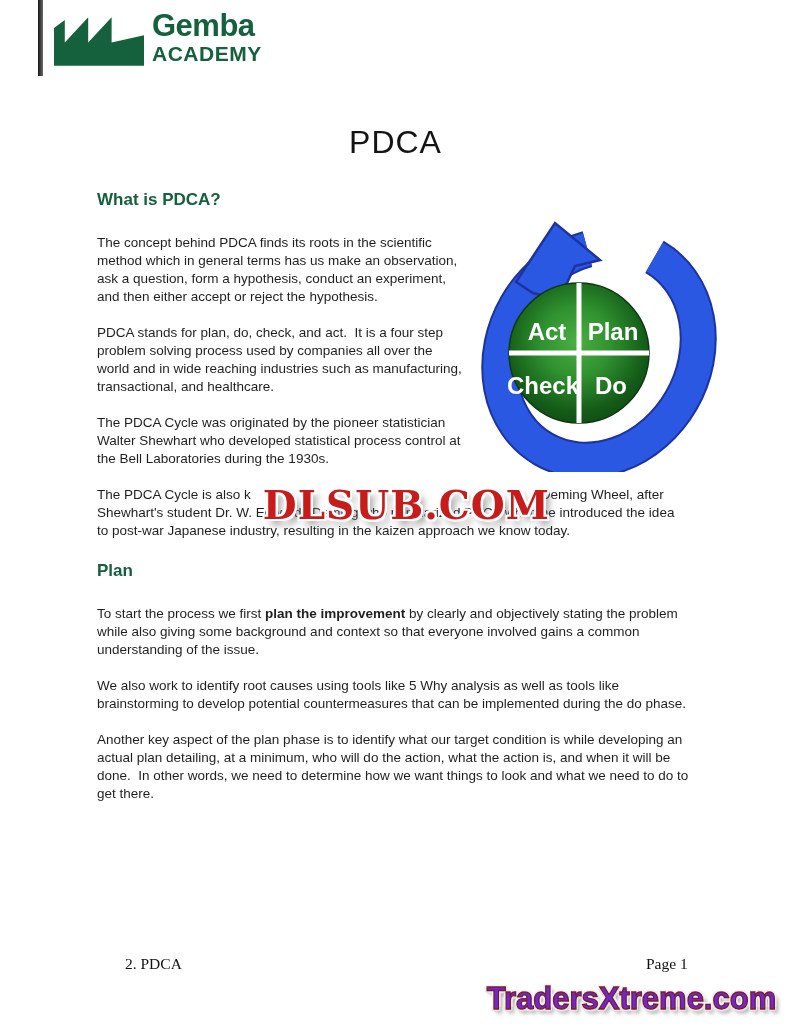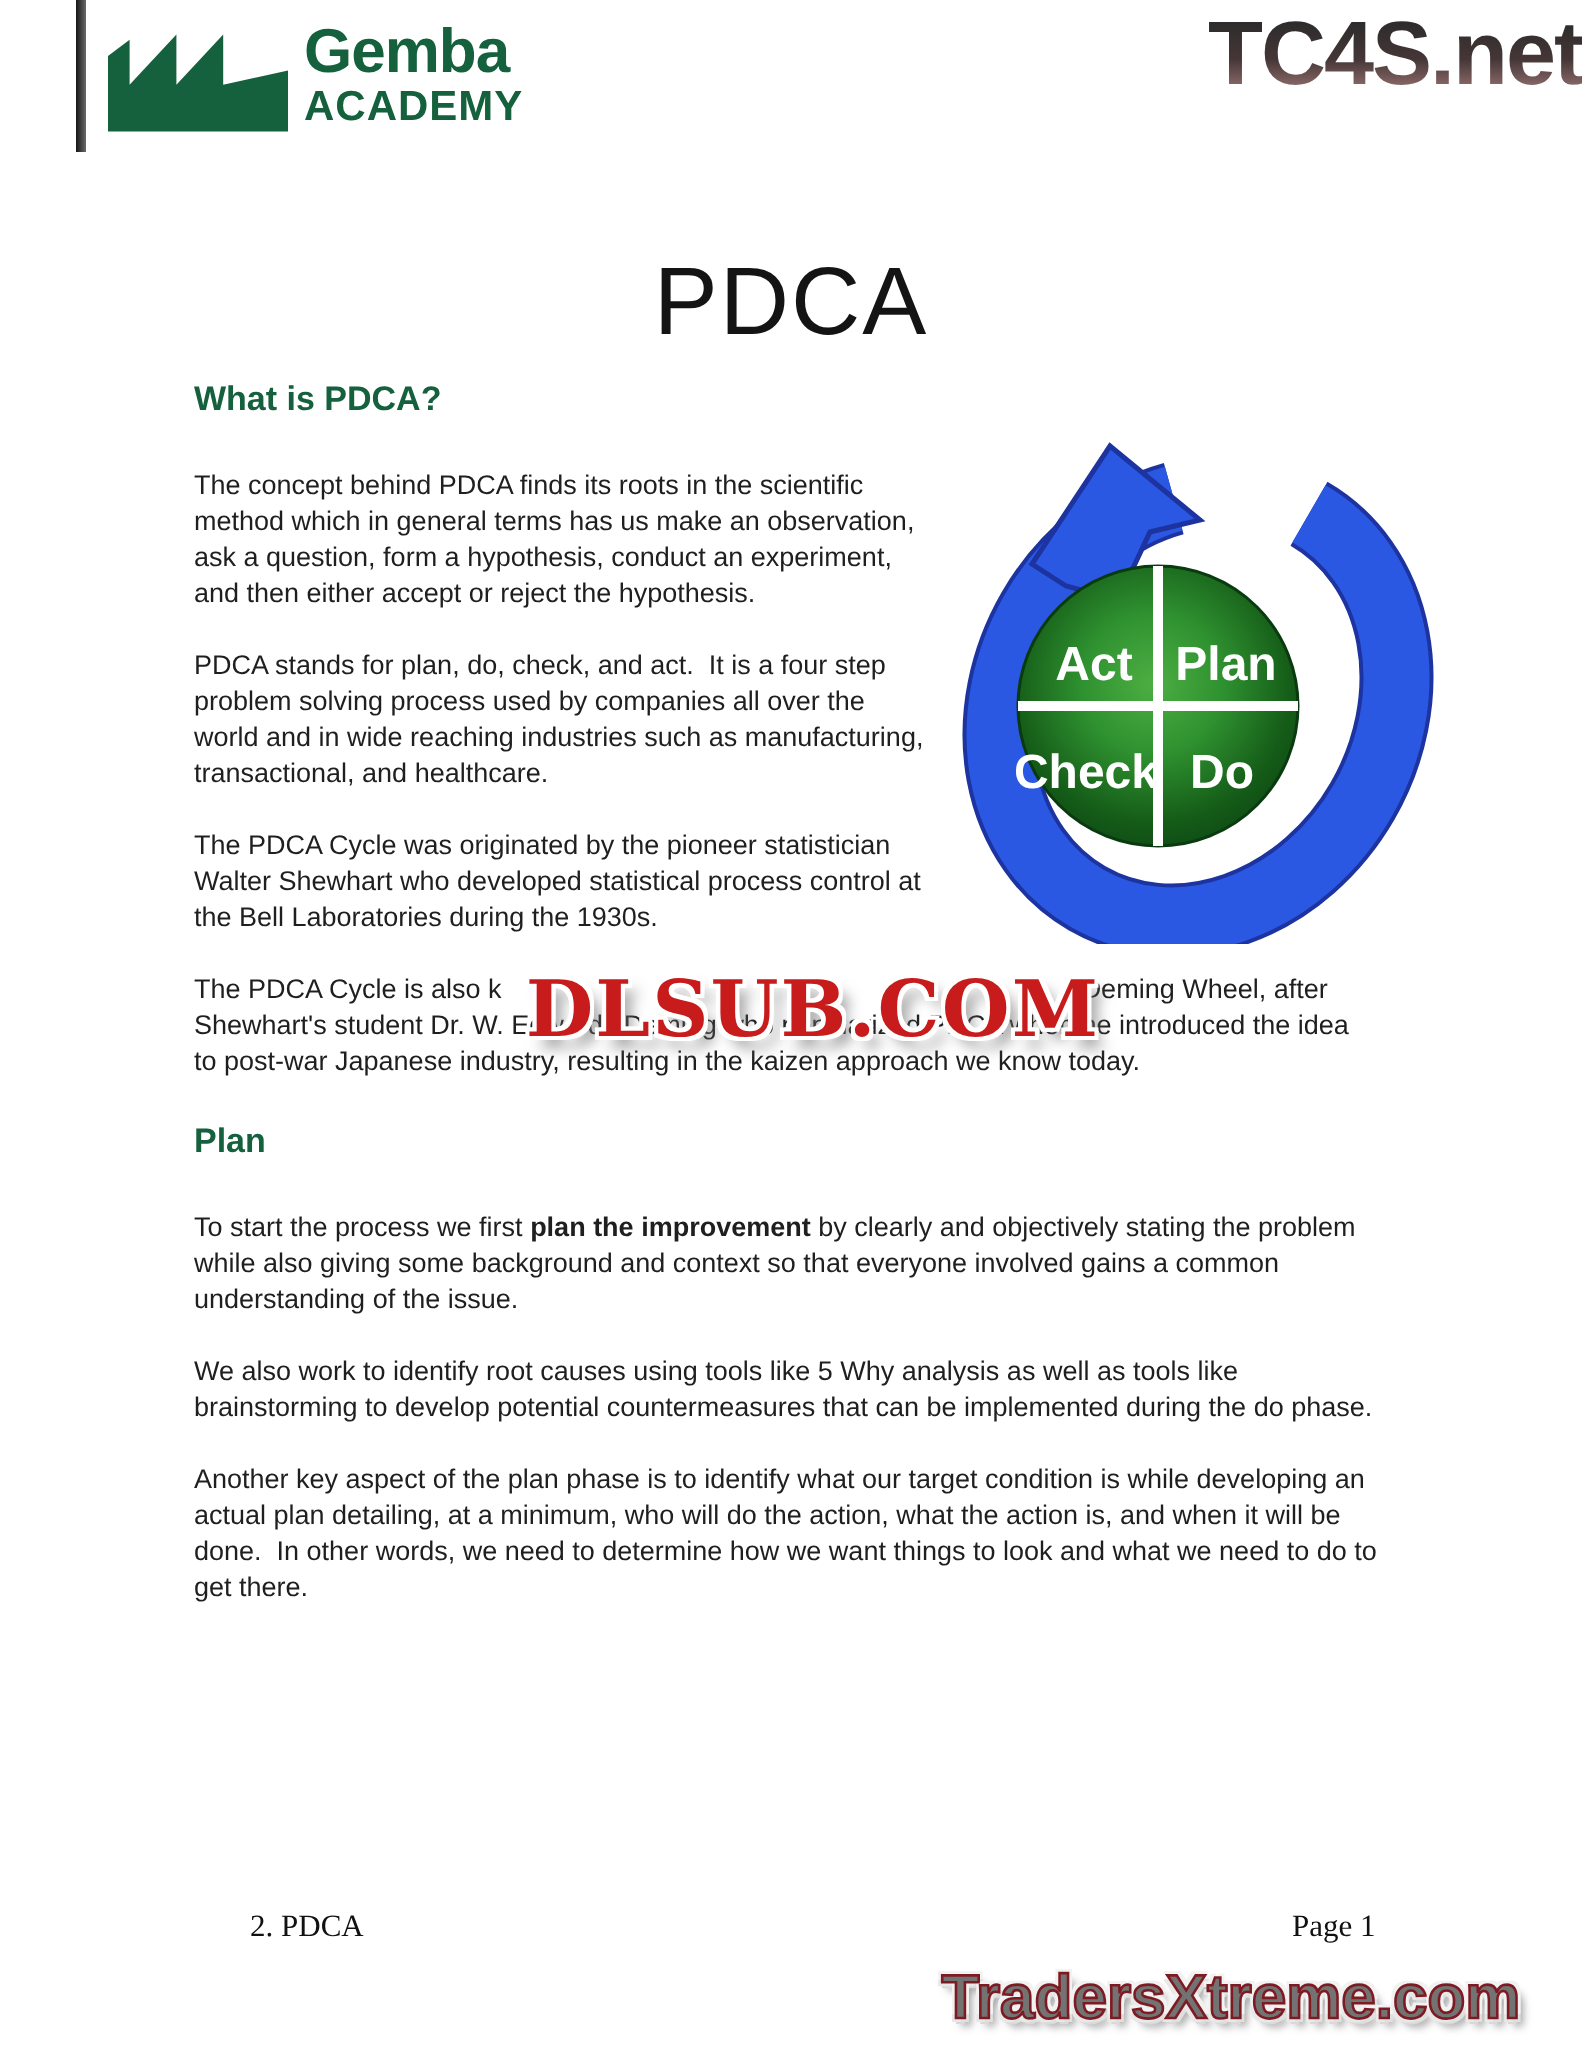--- a/index.html
+++ b/index.html
@@ -18,21 +18,21 @@
   .logo-sub{font-size:21px; font-weight:bold; color:#15603d; letter-spacing:0.5px; margin-top:2px;}
   .tc4s{
     position:absolute; left:573px; top:2px; width:218px; text-align:right;
     font-size:45px; font-weight:bold; letter-spacing:-1px; line-height:1.1;
     background:linear-gradient(180deg,#2b2b2b 15%,#453636 55%,#a97e7e 95%);
     -webkit-background-clip:text; background-clip:text; color:transparent;
   }
   
   .doc-title{
     position:absolute; top:124px; left:0; width:100%; text-align:center;
-    font-size:48px; font-weight:400; letter-spacing:1px; color:#141414; margin:0;
+    font-size:32px; font-weight:400; letter-spacing:1px; color:#141414; margin:0;
   }
   .content{position:absolute; left:97px; top:190px; width:597px;}
   h2.sec{font-size:17px; font-weight:bold; color:#15603d; margin:0 0 24px 0; line-height:20px;}
   h2.sec.plan{margin-top:21px;}
   .content p{
     font-size:13.5px; line-height:18px; margin:0 0 18px 0; white-space:pre-wrap;
   }
   .content p.narrow{width:366px;}
   .content p.wide{width:592px;}
   .wm-gap{display:inline-block; width:290px;}
@@ -43,23 +43,23 @@
     position:absolute; left:252px; top:483px; width:298px; height:45px;
     text-align:right; line-height:45px;
     font-family:"DejaVu Serif", serif; font-weight:bold; font-size:39px; letter-spacing:1px;
     color:#c81b1b;
     text-shadow:
       -2px -2px 0 #fff, 2px -2px 0 #fff, -2px 2px 0 #fff, 2px 2px 0 #fff,
       -2px 0 0 #fff, 2px 0 0 #fff, 0 -2px 0 #fff, 0 2px 0 #fff,
       5px 6px 7px rgba(110,110,110,0.65);
   }
   .tradersxtreme{
-    position:absolute; left:456px; top:977px; width:319px; text-align:center;
+    position:absolute; left:472px; top:977px; width:319px; text-align:center;
     font-size:31px; font-weight:bold; letter-spacing:0px; line-height:44px;
-    color:#737373; -webkit-text-stroke:1.3px #7e1a22;
+    color:#6d28d9; -webkit-text-stroke:1.3px #7e1a22;
     text-shadow:
       -2px -2px 0 #f2f2f2, 2px -2px 0 #f2f2f2, -2px 2px 0 #e8e8e8, 2px 2px 0 #e0e0e0,
       0 3px 0 #d9d9d9, 3px 4px 4px rgba(120,120,120,0.8);
   }
   
   .footer-left, .footer-right{
     position:absolute; top:955px; font-family:"Liberation Serif", serif;
     font-size:15.5px; color:#111;margin-left:28px;
   }
   .footer-left{left:97px;}
@@ -74,21 +74,20 @@
 
   <div class="logo">
     <svg width="90" height="58" viewBox="0 0 100 64">
       <polygon points="0,64 0,22 12,13 12,38 38,10 38,38 64,10 64,38 100,30 100,64" fill="#15603d"></polygon>
     </svg>
     <div class="logo-text">
       <div class="logo-name">Gemba</div>
       <div class="logo-sub">ACADEMY</div>
     </div>
   </div>
-  <div class="tc4s">TC4S.net</div>
 
   <h1 class="doc-title">PDCA</h1>
 
   <div class="diagram">
     <svg width="276" height="252" viewBox="0 0 276 252">
       <defs>
         <radialGradient id="greenBall" cx="48%" cy="42%" r="62%">
           <stop offset="0%" stop-color="#4cae42"></stop>
           <stop offset="40%" stop-color="#2f9230"></stop>
           <stop offset="80%" stop-color="#155c18"></stop>

